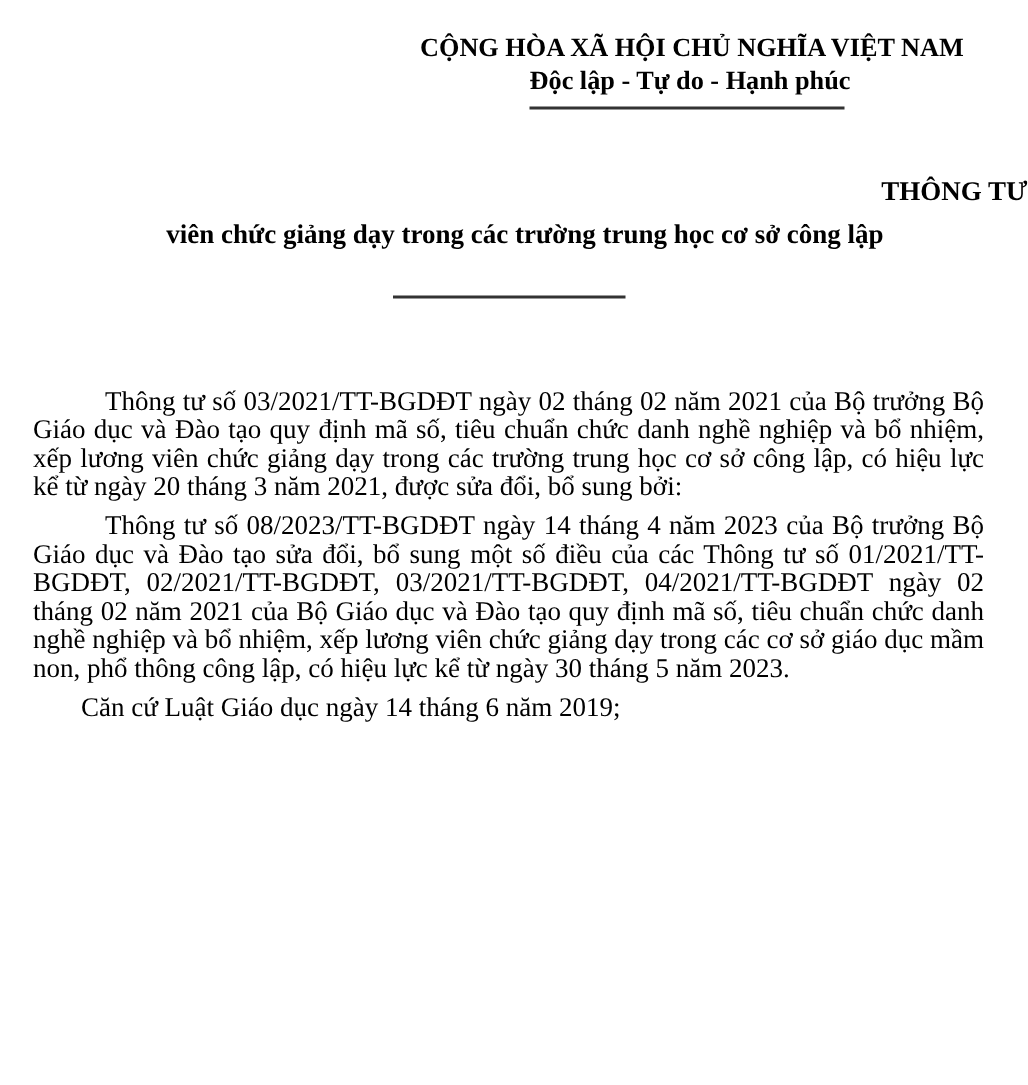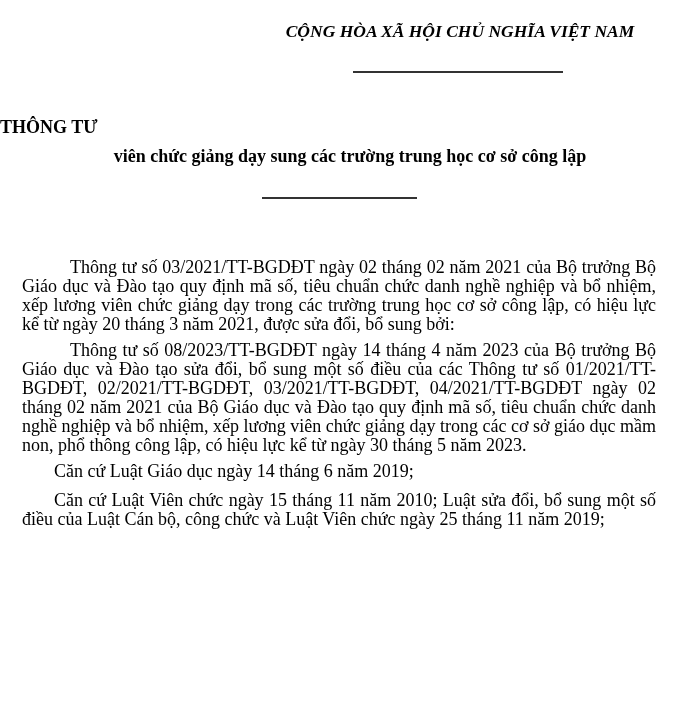--- a/index.html
+++ b/index.html
@@ -5,30 +5,30 @@
     html, body { margin: 0; padding: 0; background: #ffffff; }
     body {
       width: 685px; height: 723px; overflow: hidden; position: relative;
       font-family: "Liberation Serif", "DejaVu Serif", serif;
       color: #000;
     }
     .header {
       position: absolute; left: 280px; top: 20px; width: 360px; text-align: center;
     }
     .nation {
-      font-weight: bold; font-size: 17.5px; line-height: 22px; white-space: nowrap; font-style: italic;
+      font-weight: bold; font-size: 17.5px; line-height: 22px; white-space: nowrap;
     }
     .motto {
       font-weight: bold; font-size: 17.5px; line-height: 22px; white-space: nowrap;
     }
     .motto-line {
       position: absolute; left: 73px; top: 51px; width: 210px; height: 1.5px; background: #333;
     }
     .doc-type {
-      position: absolute; left: 0; width: 685px; top: 116px; text-align: left;
+      position: absolute; left: 0; width: 685px; top: 116px; text-align: right;
       font-weight: bold; font-size: 18px; line-height: 22px;
     }
     .doc-title {
       position: absolute; left: 30px; width: 640px; top: 143px; text-align: center;
       font-weight: bold; font-size: 18px; line-height: 27px;
     }
     .title-line {
       position: absolute; left: 262px; top: 197px; width: 155px; height: 1.5px; background: #333;
     }
     .body {
@@ -37,27 +37,27 @@
     }
     .body p { margin: 0 0 7px 0; text-indent: 48px; }
     .body p.italic { text-indent: 32px; margin-bottom: 10px; }
     .body p.last-p { margin-bottom: 0; }
   </style>
 </head>
 <body>
 
 <div class="header">
   <div class="nation">CỘNG HÒA XÃ HỘI CHỦ NGHĨA VIỆT NAM</div>
+  <div class="motto">Độc lập - Tự do - Hạnh phúc</div>
   <div class="motto-line"></div>
 </div>
 
 <div class="doc-type">THÔNG TƯ</div>
 <div class="doc-title">
-  <div>viên chức giảng dạy sung các trường trung học cơ sở công lập</div>
+  <div>viên chức giảng dạy trong các trường trung học cơ sở công lập</div>
 </div>
 <div class="title-line"></div>
 
 <div class="body">
   <p>Thông tư số 03/2021/TT-BGDĐT ngày 02 tháng 02 năm 2021 của Bộ trưởng Bộ Giáo dục và Đào tạo quy định mã số, tiêu chuẩn chức danh nghề nghiệp và bổ nhiệm, xếp lương viên chức giảng dạy trong các trường trung học cơ sở công lập, có hiệu lực kể từ ngày 20 tháng 3 năm 2021, được sửa đổi, bổ sung bởi:</p>
   <p>Thông tư số 08/2023/TT-BGDĐT ngày 14 tháng 4 năm 2023 của Bộ trưởng Bộ Giáo dục và Đào tạo sửa đổi, bổ sung một số điều của các Thông tư số 01/2021/TT-BGDĐT, 02/2021/TT-BGDĐT, 03/2021/TT-BGDĐT, 04/2021/TT-BGDĐT ngày 02 tháng 02 năm 2021 của Bộ Giáo dục và Đào tạo quy định mã số, tiêu chuẩn chức danh nghề nghiệp và bổ nhiệm, xếp lương viên chức giảng dạy trong các cơ sở giáo dục mầm non, phổ thông công lập, có hiệu lực kể từ ngày 30 tháng 5 năm 2023.</p>
   <p class="italic">Căn cứ Luật Giáo dục ngày 14 tháng 6 năm 2019;</p>
-  <p class="italic">Căn cứ Luật Viên chức ngày 15 tháng 11 năm 2010; Luật sửa đổi, bổ sung một số điều của Luật Cán bộ, công chức và Luật Viên chức ngày 25 tháng 11 năm 2019;</p>
 </div>
 
 </body></html>

